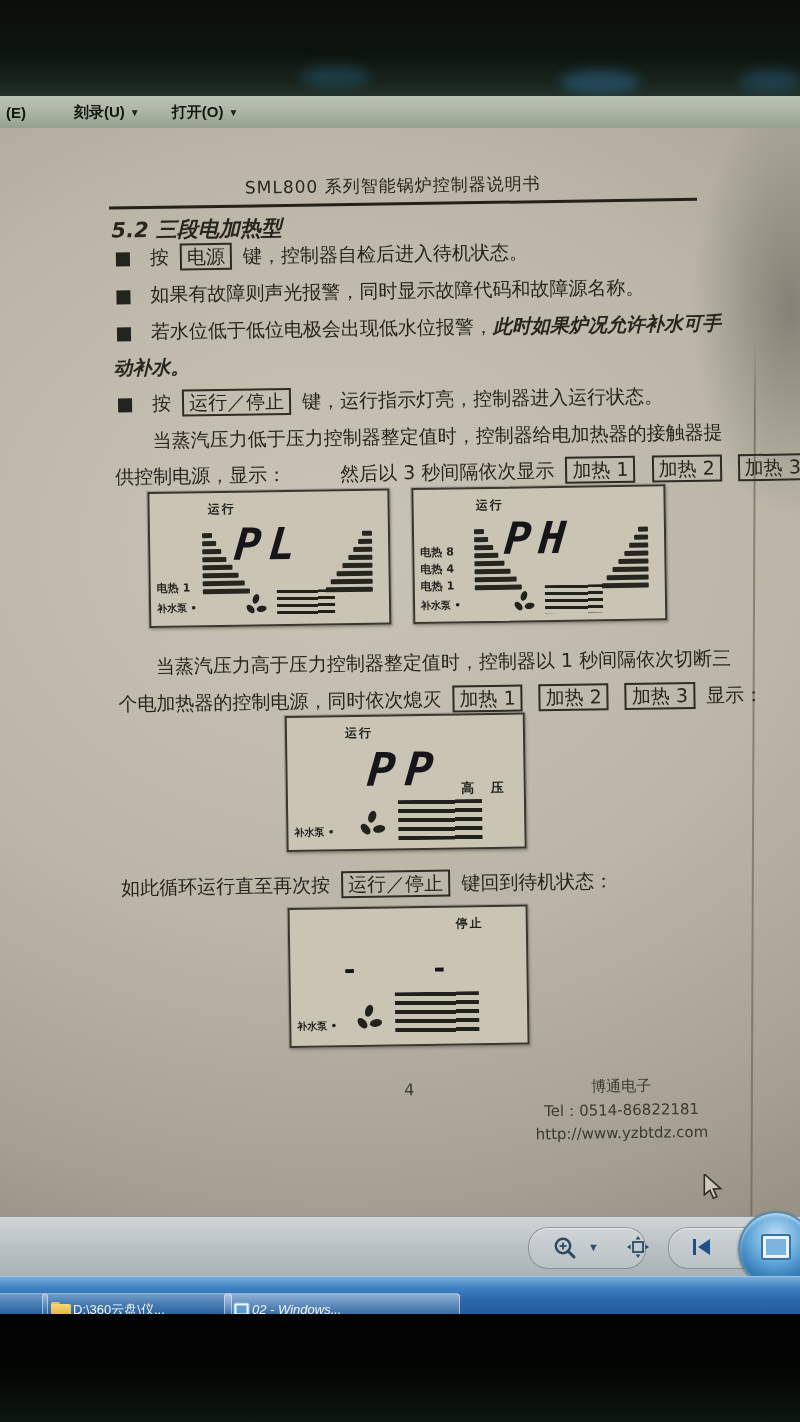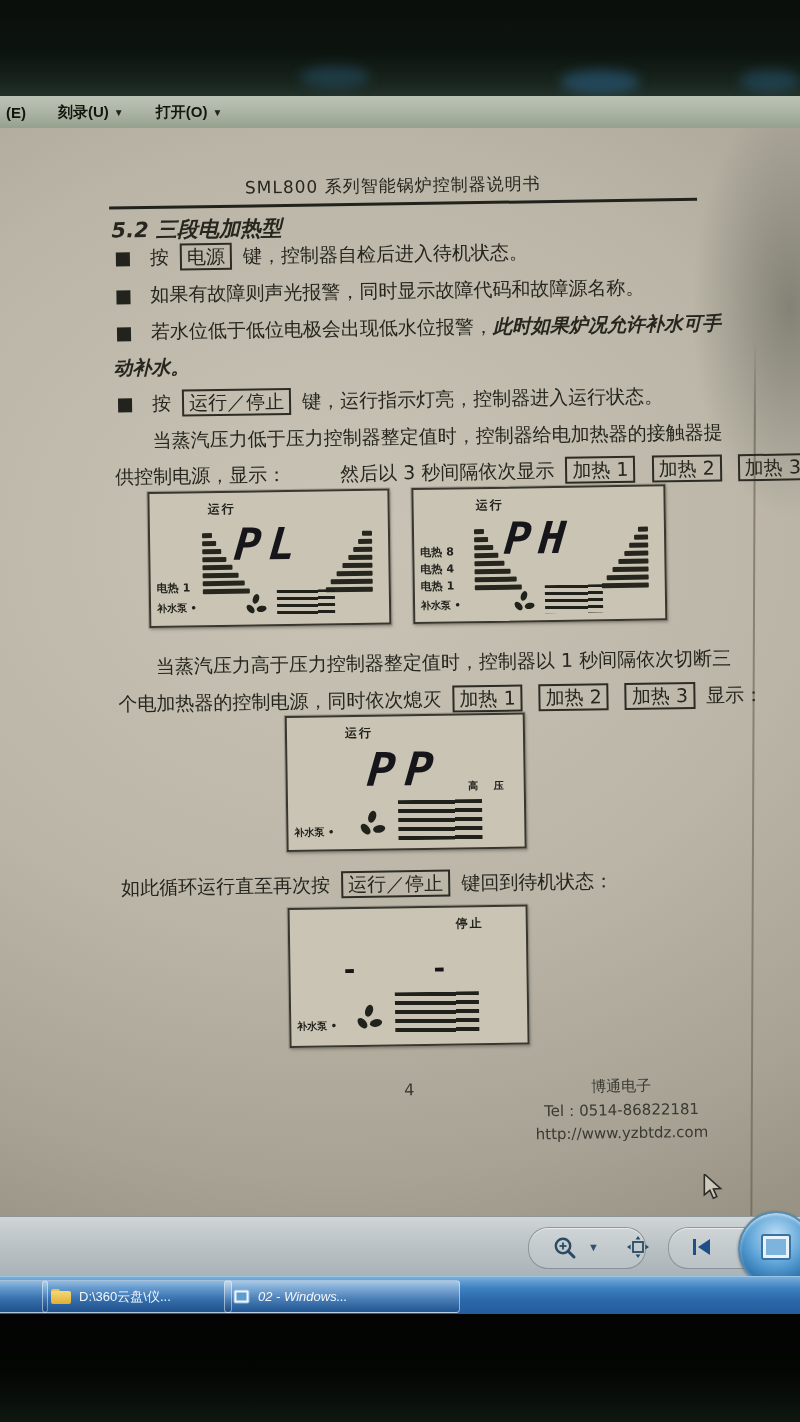--- a/index.html
+++ b/index.html
@@ -66,23 +66,23 @@
     box-shadow:inset 0 1px 0 rgba(255,255,255,.5);}
   .roundbtn{position:absolute;width:72px;height:72px;border-radius:50%;
     background:radial-gradient(circle at 50% 32%, #bfe0f5 0%, #5fa5d8 45%, #2a70ad 75%, #1c5档A0 100%);
     background:radial-gradient(circle at 50% 32%, #bfe0f5 0%, #5fa5d8 45%, #2a70ad 78%);
     border:2px solid #5b8aa8;box-shadow:0 1px 3px rgba(0,0,0,.4), inset 0 2px 3px rgba(255,255,255,.55);}
 
   
   .taskbar{position:absolute;left:0;top:1276px;width:800px;height:38px;
     background:linear-gradient(180deg,#79aeda 0%,#3f82c2 28%,#2b68aa 60%,#245c9b 100%);
     border-top:1px solid #9cc4e4;}
-  .tbtn{position:absolute;top:3px;height:31px;border-radius:4px;
+  .tbtn{position:absolute;top:16px;height:31px;border-radius:4px;
     background:linear-gradient(180deg,rgba(255,255,255,.30),rgba(255,255,255,.08) 50%,rgba(0,20,60,.18));
-    border:1px solid rgba(230,240,250,.55);display:flex;align-items:center;gap:8px;
+    border:1px solid rgba(230,240,250,.55);display:flex;align-items:center;gap:2px;
     padding:0 8px;color:#f2f6fa;font-size:13px;overflow:hidden;white-space:nowrap;}
   .folder{width:20px;height:15px;position:relative;flex:0 0 auto;}
   .folder:before{content:"";position:absolute;left:0;top:0;width:9px;height:4px;background:#e8c24a;border-radius:2px 2px 0 0;}
   .folder:after{content:"";position:absolute;left:0;top:2px;width:20px;height:13px;
      background:linear-gradient(180deg,#f6d876,#dfae35);border-radius:2px;}
 
   
   .bezel{position:absolute;left:0;top:1314px;width:800px;height:108px;
     background:linear-gradient(180deg,#020302 0%,#040604 55%,#0a120c 85%,#0e1810 100%);}
 
@@ -99,21 +99,21 @@
   <div class="top-band">
     <div class="blob" style="left:300px;top:66px;width:70px;height:22px;background:rgba(40,90,120,.45);"></div>
     <div class="blob" style="left:560px;top:70px;width:80px;height:24px;background:rgba(45,105,150,.5);"></div>
     <div class="blob" style="left:740px;top:70px;width:60px;height:22px;background:rgba(40,95,130,.45);"></div>
   </div>
 
   <div class="menubar">
     <span class="mi" style="margin-left:0px">
         <span>(E)</span>
       </span>
-    <span class="mi" style="margin-left:20px">
+    <span class="mi" style="margin-left:36px">
       <span>刻录(U)</span>
       <span class="caret">▼</span>
     </span>
     <span class="mi" style="margin-left:20px">
       <span>打开(O)</span>
       <span class="caret">▼</span>
     </span>
   </div>
 
   <div class="viewer">
@@ -236,21 +236,21 @@
         <span>个电加热器的控制电源，同时依次熄灭</span>
         <span class="key">加热 1</span>
         <span class="key">加热 2</span>
         <span class="key">加热 3</span>
         <span>显示：</span>
       </div>
 
       <div class="lcd" style="left:284px;top:586px;width:236px;height:132px;">
         <div class="status" style="left:58px;top:8px;">运行</div>
         <div class="value" style="top:26px;font-size:46px;letter-spacing:10px;">PP</div>
-        <div class="lbl" style="right:14px;top:64px;font-size:10px;letter-spacing:6px;">高  压</div>
+        <div class="lbl" style="right:14px;top:64px;font-size:13px;letter-spacing:6px;">高  压</div>
         <div class="lbl" style="left:6px;bottom:10px;font-size:10px;">补水泵 •</div>
         <svg class="fan" style="left:68px;bottom:8px;" width="32" height="32" viewBox="0 0 26 26">
           <g fill="#22221d">
               <ellipse cx="13" cy="6.5" rx="3.1" ry="5" transform="rotate(20 13 6.5)"></ellipse>
               <ellipse cx="7.5" cy="16.5" rx="3.1" ry="5" transform="rotate(140 7.5 16.5)"></ellipse>
               <ellipse cx="18.5" cy="16.5" rx="3.1" ry="5" transform="rotate(260 18.5 16.5)"></ellipse>
             </g>
         </svg>
         <div class="heater big" style="left:110px;bottom:8px;width:84px;height:40px;"></div>
       </div>

